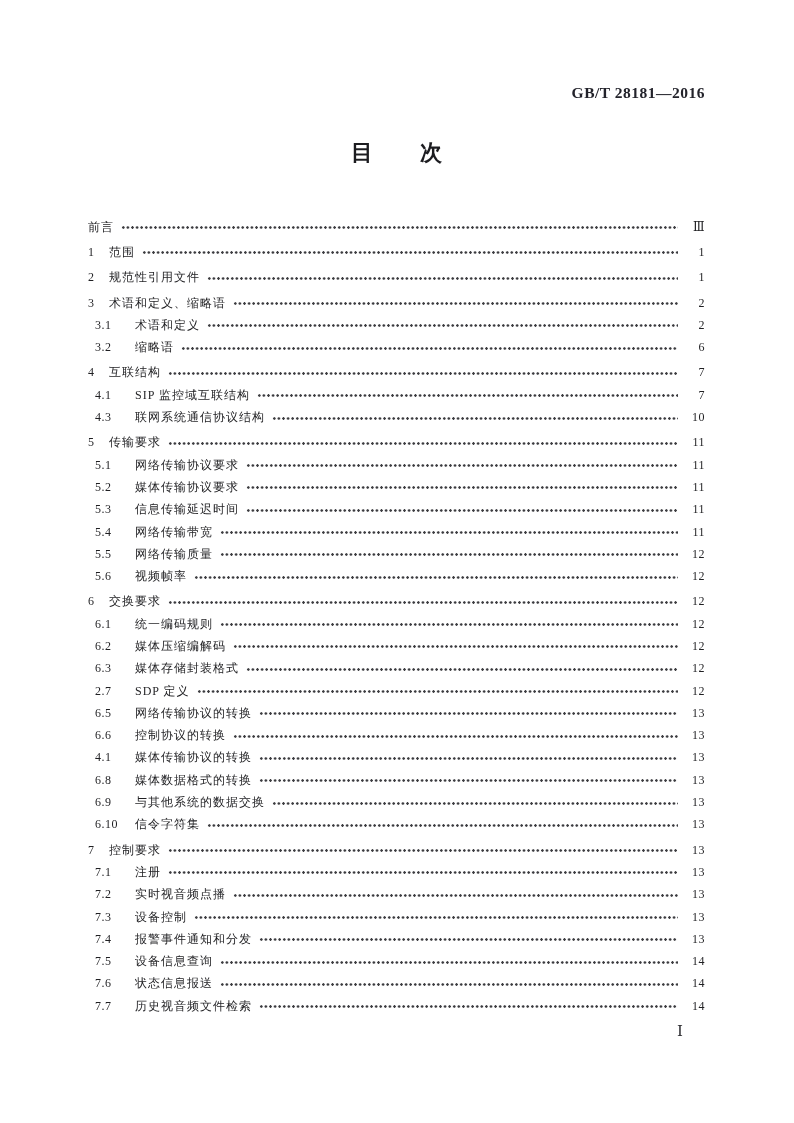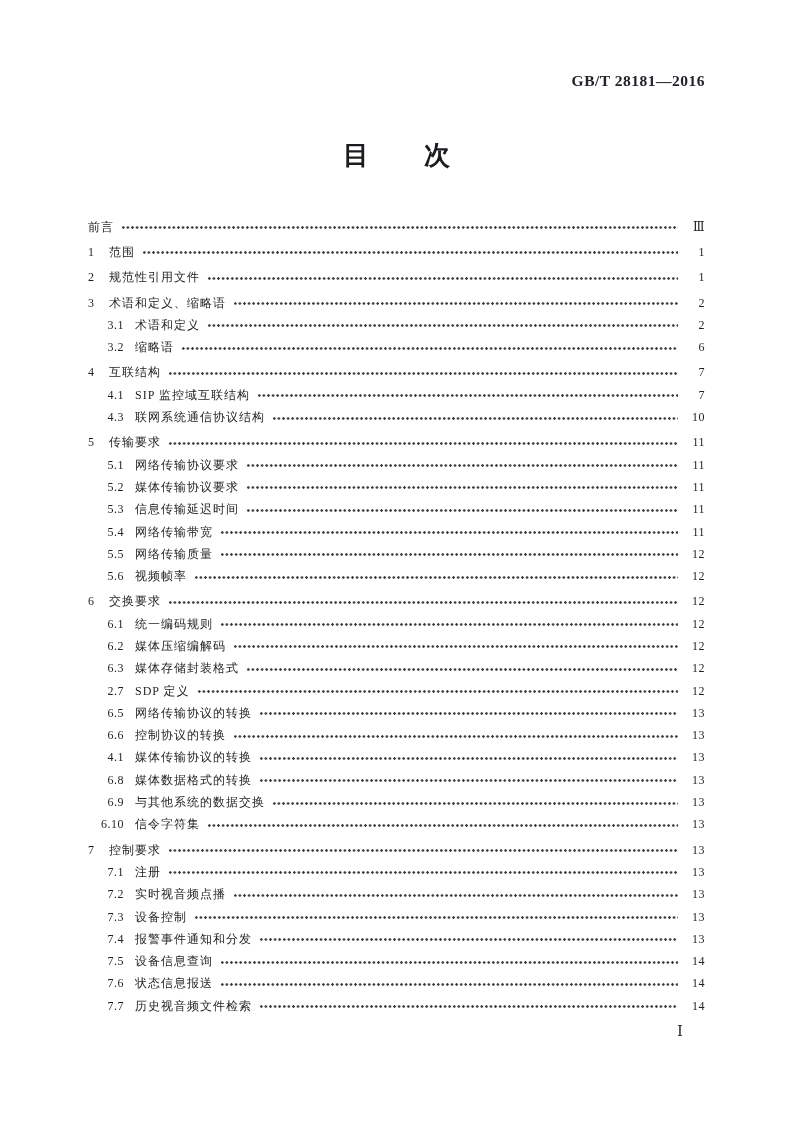--- a/index.html
+++ b/index.html
@@ -12,37 +12,37 @@
     width: 794px;
     height: 1123px;
     margin: 0 auto;
     background: #ffffff;
     font-family: "Liberation Serif", "DejaVu Serif", serif;
     color: #1f1f22;
     overflow: hidden;
   }
   .header {
     position: absolute;
-    top: 72px;
+    top: 84px;
     right: 89px;
   }
   .doc-code {
     font-size: 15.5px;
     font-weight: bold;
     letter-spacing: 0.5px;
     color: #23232b;
   }
   .title {
     position: absolute;
     top: 138px;
     left: 0;
     width: 100%;
     margin: 0;
     text-align: center;
-    font-size: 26px;
+    font-size: 22px;
     font-weight: bold;
     letter-spacing: 1px;
     white-space: pre;
     color: #1c1c20;
   }
   .toc {
     position: absolute;
     top: 216px;
     left: 88px;
     right: 89px;
@@ -64,21 +64,20 @@
   .entry.l0 .num {
     min-width: 11px;
     margin-right: 10px;
   }
   .entry.l1 {
     padding-left: 7px;
   }
   .entry.l1 .num {
     min-width: 29px;
     margin-right: 11px;
-    text-align: right;
   }
   .entry .label {
     flex: 0 0 auto;
     letter-spacing: 1px;
   }
   .entry .leader {
     flex: 1 1 auto;
     align-self: center;
     height: 15px;
     margin: 1px 5px 0 7px;

